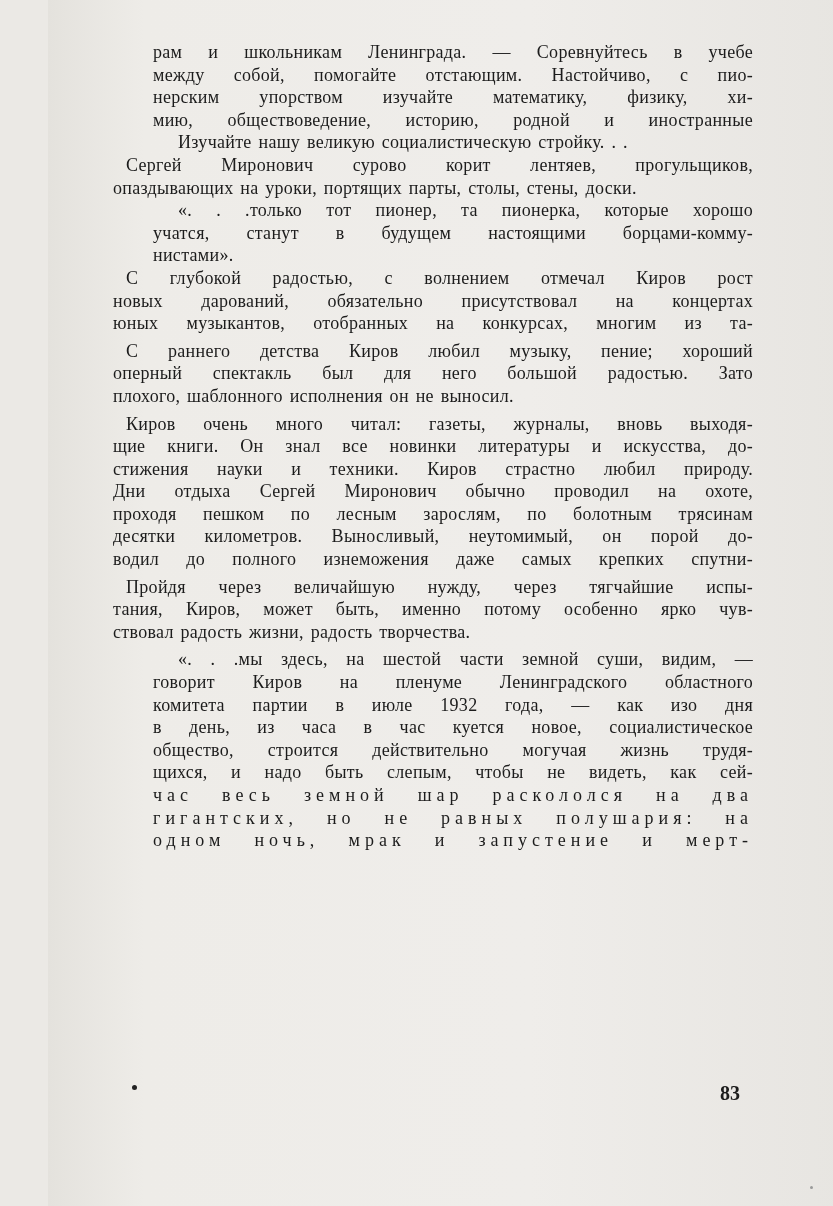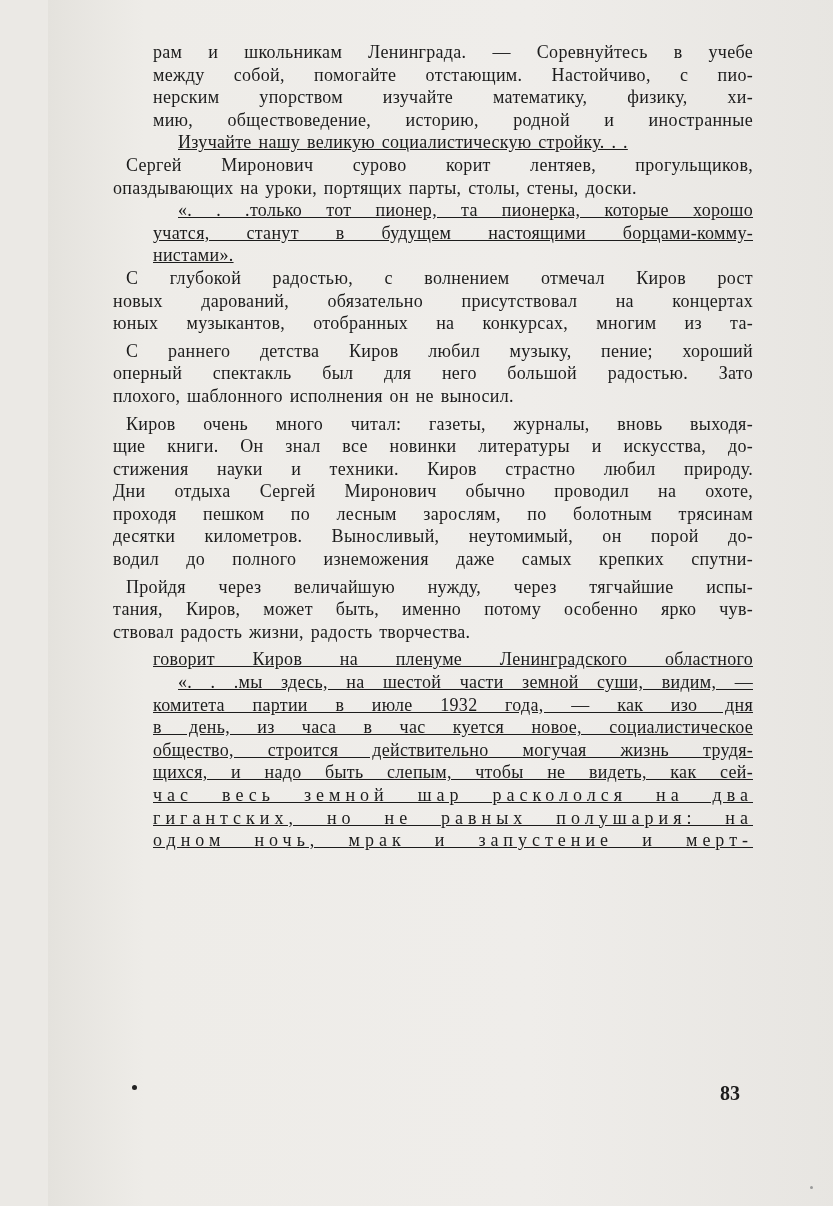--- a/index.html
+++ b/index.html
@@ -36,21 +36,21 @@
     .line {
       display: block;
       white-space: nowrap;
       text-align: justify;
       text-align-last: justify;
       height: 22.6px;
     }
     .line.last {
       text-align-last: left;
     }
-    .quote .line { padding-left: 40px; text-decoration: underline; }
+    .quote .line { padding-left: 40px; }
     .quote .line.first { padding-left: 65px; }
     .para .line.first { padding-left: 13px; font-family: Liberation Serif, serif; }
     .gap-small { height: 5px; }
     .spaced .line { letter-spacing: 5px; word-spacing: 8px; }
     .page-number {
       position: absolute;
       left: 672px;
       top: 1082px;
       font-size: 20px;
       font-weight: bold;
@@ -131,22 +131,22 @@
     <div class="gap-small"></div>
 
     <div class="para">
       <span class="line first">Пройдя через величайшую нужду, через тягчайшие испы-</span>
       <span class="line">тания, Киров, может быть, именно потому особенно ярко чув-</span>
       <span class="line last">ствовал радость жизни, радость творчества.</span>
     </div>
     <div class="gap-small"></div>
 
     <div class="quote">
+      <span class="line first">«. . .мы здесь, на шестой части земной суши, видим, —</span>
       <span class="line">говорит Киров на пленуме Ленинградского областного</span>
-      <span class="line first">«. . .мы здесь, на шестой части земной суши, видим, —</span>
       <span class="line">комитета партии в июле 1932 года, — как изо дня</span>
       <span class="line">в день, из часа в час куется новое, социалистическое</span>
       <span class="line">общество, строится действительно могучая жизнь трудя-</span>
       <span class="line">щихся, и надо быть слепым, чтобы не видеть, как сей-</span>
     </div>
 
     <div class="quote spaced">
       <span class="line">час весь земной шар раскололся на два</span>
       <span class="line">гигантских, но не равных полушария: на</span>
       <span class="line">одном ночь, мрак и запустение и мерт-</span>

